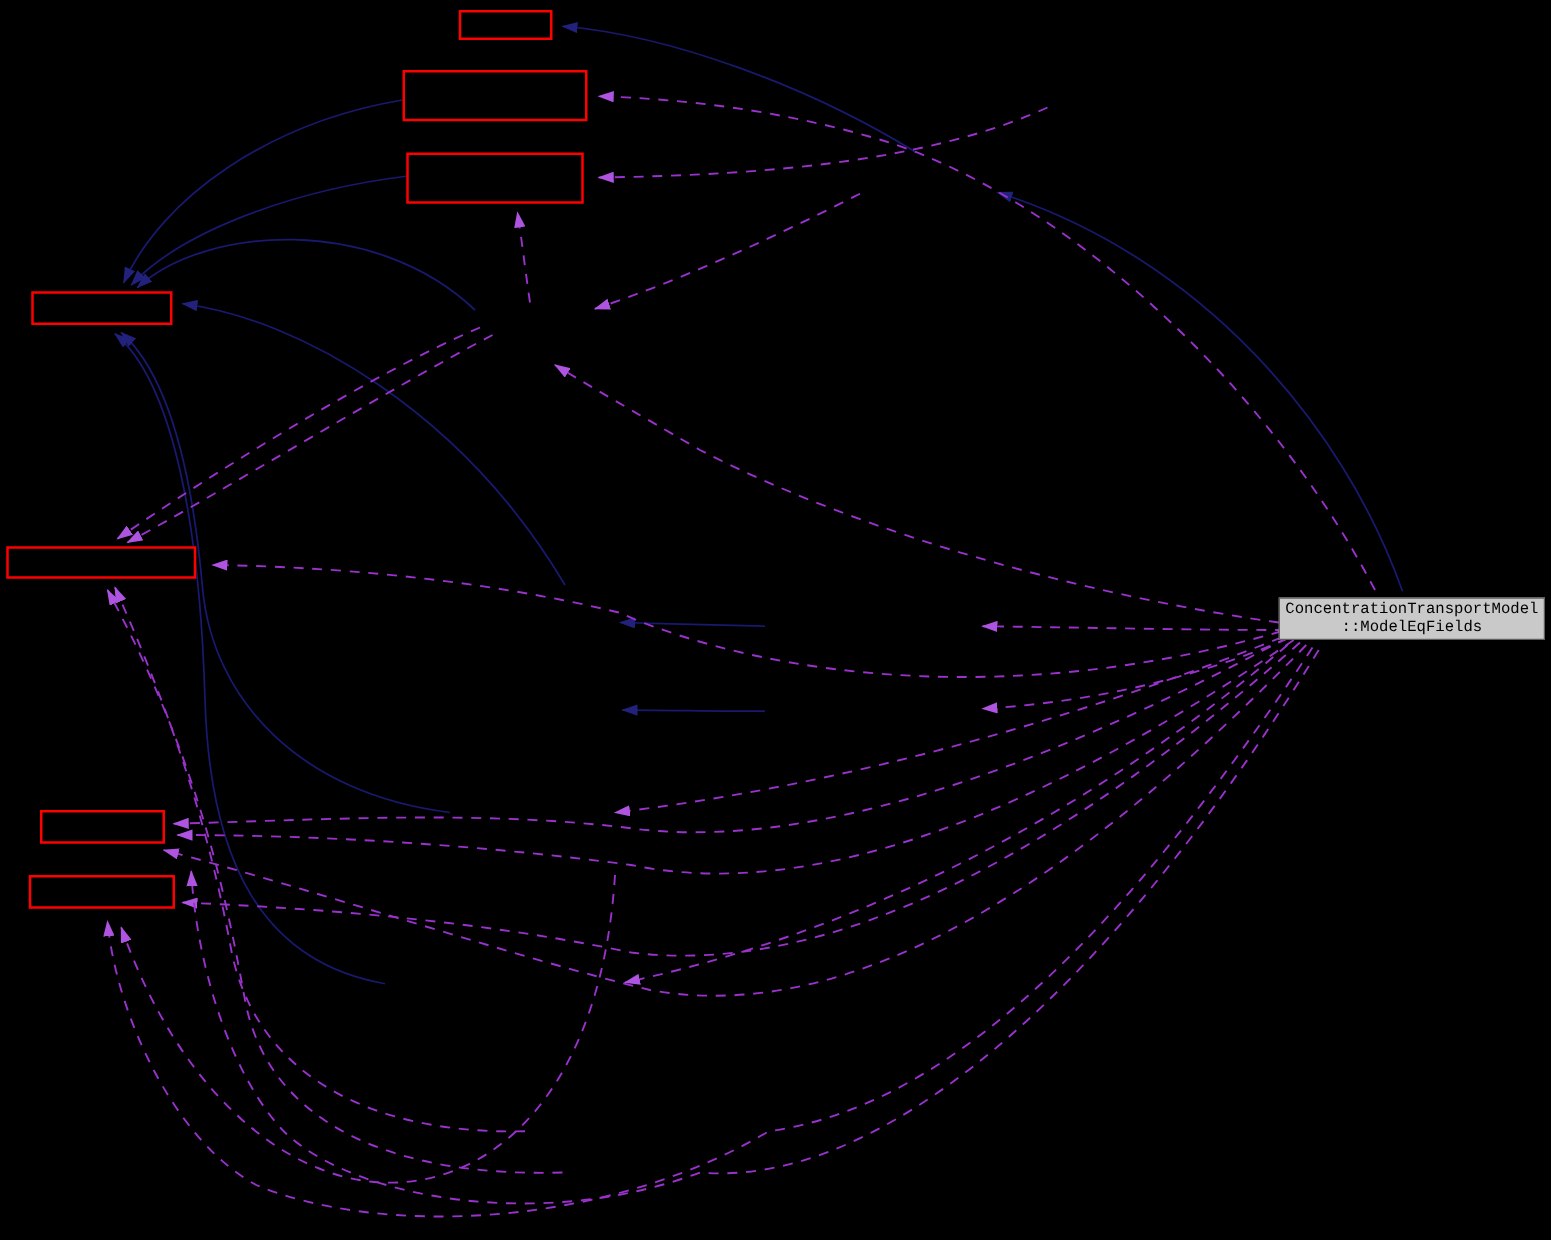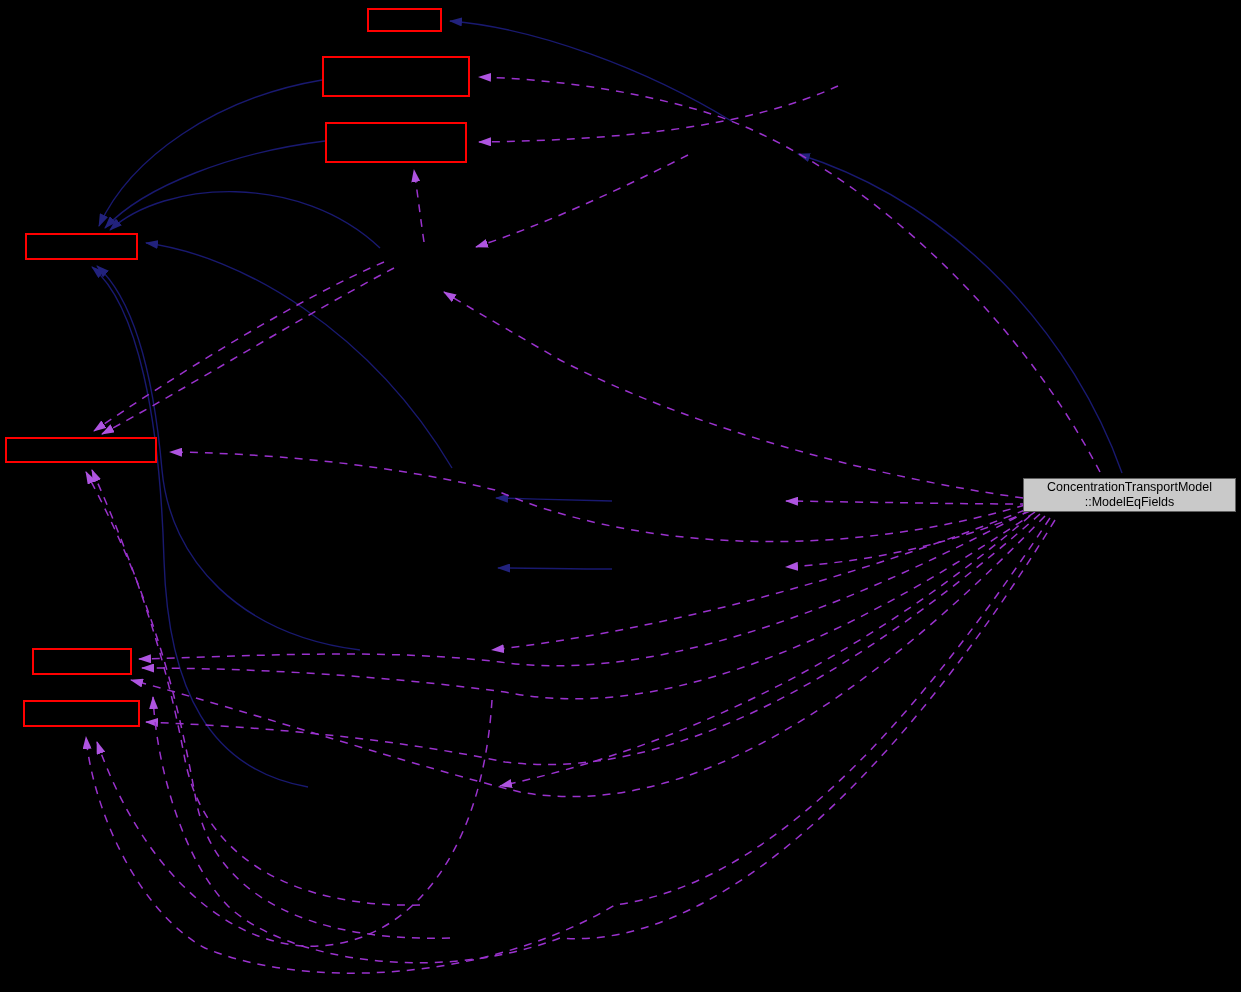--- a/index.html
+++ b/index.html
@@ -1,17 +1,17 @@
 <!DOCTYPE html>
 <html><head>
 <meta charset="utf-8">
 <style>
   html,body{margin:0;padding:0;background:#000;}
   .canvas{position:relative;width:1241px;height:992px;background:#000;overflow:hidden;
-          font-family:Liberation Sans, sans-serif;}
+          font-family:Liberation Mono, monospace;}
   .node{position:absolute;box-sizing:border-box;background:#000;border:2px solid #ff0000;}
   .node.main{background:#c9c9c9;border:1px solid #606060;color:#000;
              display:flex;flex-direction:column;align-items:center;justify-content:center;
              font-size:12.5px;line-height:15px;text-align:center;}
   .node.main span{display:block;white-space:nowrap;}
   #edge-layer{position:absolute;left:0;top:0;width:1241px;height:992px;pointer-events:none;}
   path.inheritance{fill:none;stroke-width:1.4px;}
   path.usage{fill:none;stroke-width:1.5px;stroke-dasharray:8,7;}
 </style>
 </head>

